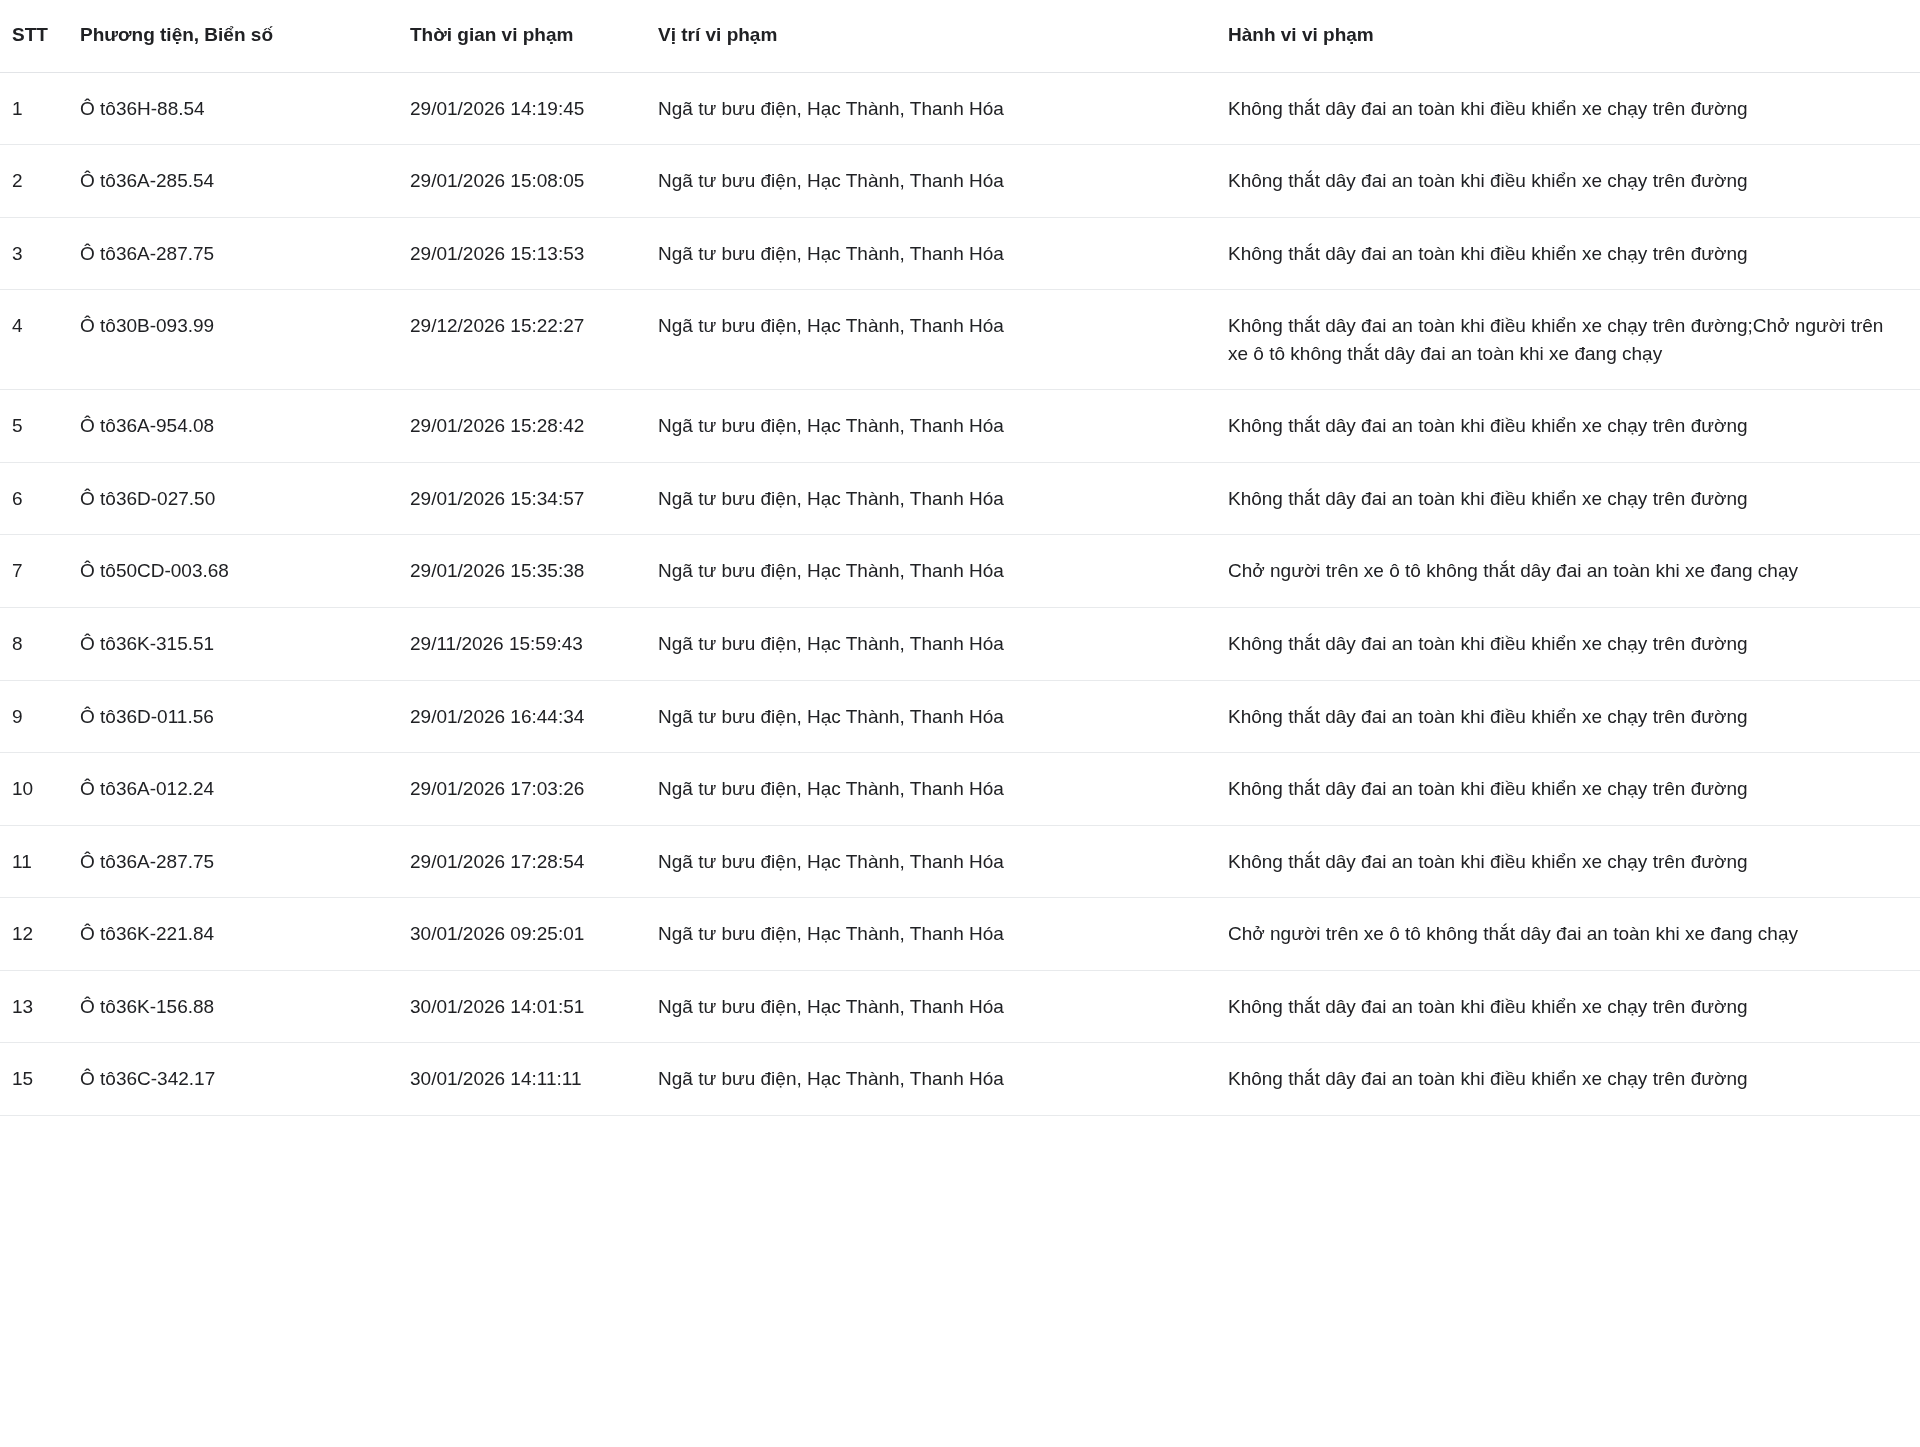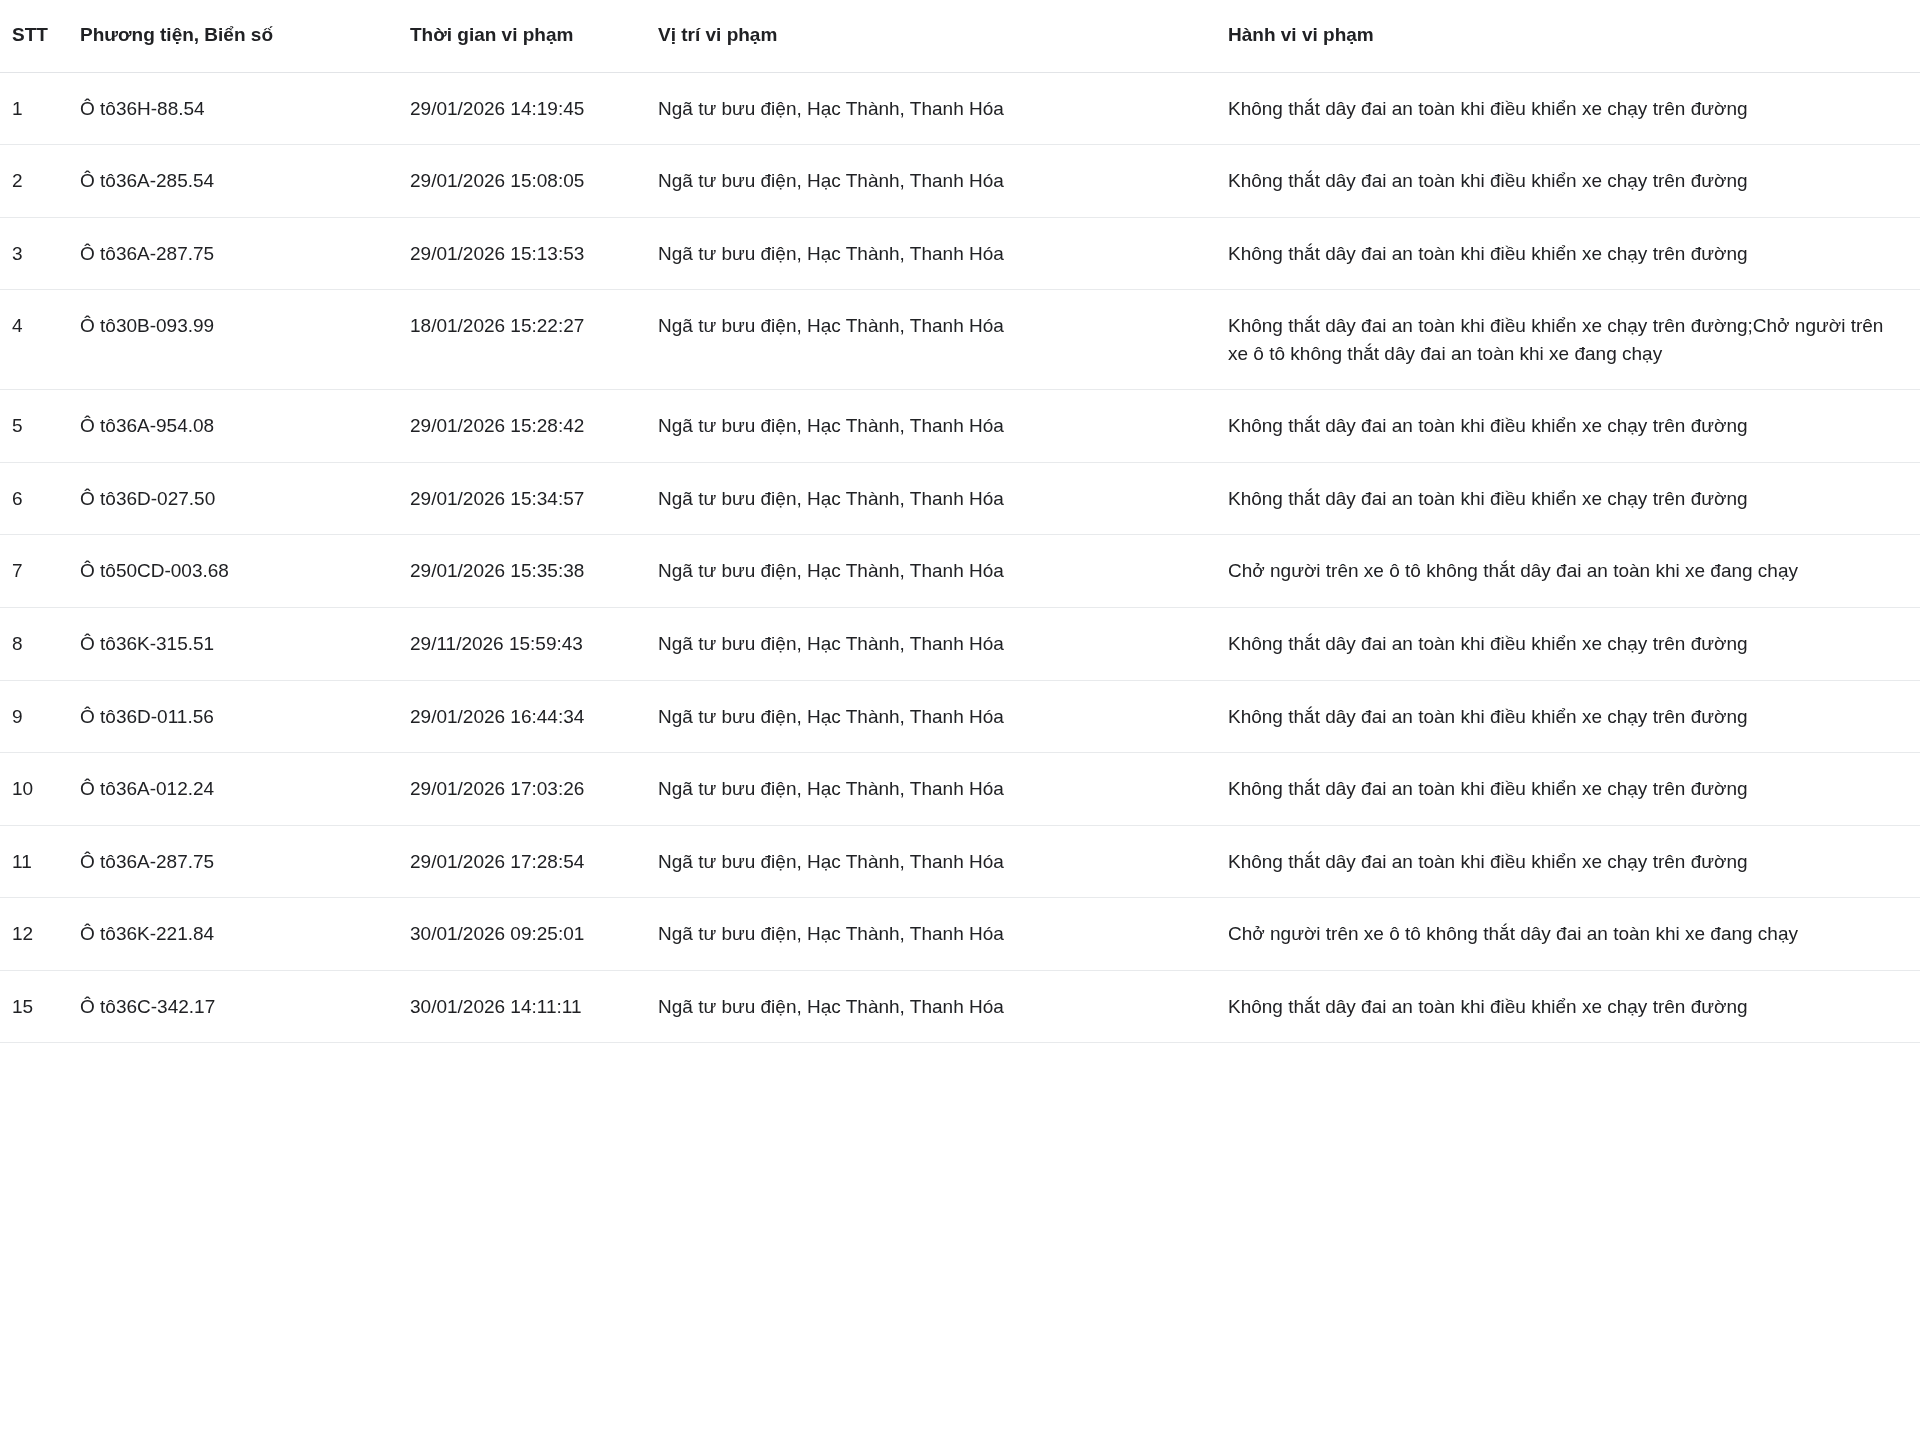--- a/index.html
+++ b/index.html
@@ -95,21 +95,21 @@
         <tr>
           <td class="col-stt">3</td>
           <td class="col-vehicle">Ô tô36A-287.75</td>
           <td class="col-time">29/01/2026 15:13:53</td>
           <td class="col-location">Ngã tư bưu điện, Hạc Thành, Thanh Hóa</td>
           <td class="col-behavior">Không thắt dây đai an toàn khi điều khiển xe chạy trên đường</td>
         </tr>
         <tr>
           <td class="col-stt">4</td>
           <td class="col-vehicle">Ô tô30B-093.99</td>
-          <td class="col-time">18/01/2026 15:22:27</td>
+          <td class="col-time">29/12/2026 15:22:27</td>
           <td class="col-location">Ngã tư bưu điện, Hạc Thành, Thanh Hóa</td>
           <td class="col-behavior">Không thắt dây đai an toàn khi điều khiển xe chạy trên đường;Chở người trên xe ô tô không thắt dây đai an toàn khi xe đang chạy</td>
         </tr>
         <tr>
           <td class="col-stt">5</td>
           <td class="col-vehicle">Ô tô36A-954.08</td>
           <td class="col-time">29/01/2026 15:28:42</td>
           <td class="col-location">Ngã tư bưu điện, Hạc Thành, Thanh Hóa</td>
           <td class="col-behavior">Không thắt dây đai an toàn khi điều khiển xe chạy trên đường</td>
         </tr>
@@ -156,20 +156,27 @@
           <td class="col-behavior">Không thắt dây đai an toàn khi điều khiển xe chạy trên đường</td>
         </tr>
         <tr>
           <td class="col-stt">12</td>
           <td class="col-vehicle">Ô tô36K-221.84</td>
           <td class="col-time">30/01/2026 09:25:01</td>
           <td class="col-location">Ngã tư bưu điện, Hạc Thành, Thanh Hóa</td>
           <td class="col-behavior">Chở người trên xe ô tô không thắt dây đai an toàn khi xe đang chạy</td>
         </tr>
         <tr>
+          <td class="col-stt">13</td>
+          <td class="col-vehicle">Ô tô36K-156.88</td>
+          <td class="col-time">30/01/2026 14:01:51</td>
+          <td class="col-location">Ngã tư bưu điện, Hạc Thành, Thanh Hóa</td>
+          <td class="col-behavior">Không thắt dây đai an toàn khi điều khiển xe chạy trên đường</td>
+        </tr>
+        <tr>
           <td class="col-stt">15</td>
           <td class="col-vehicle">Ô tô36C-342.17</td>
           <td class="col-time">30/01/2026 14:11:11</td>
           <td class="col-location">Ngã tư bưu điện, Hạc Thành, Thanh Hóa</td>
           <td class="col-behavior">Không thắt dây đai an toàn khi điều khiển xe chạy trên đường</td>
         </tr>
       </tbody>
   </table>
 </div>
 

